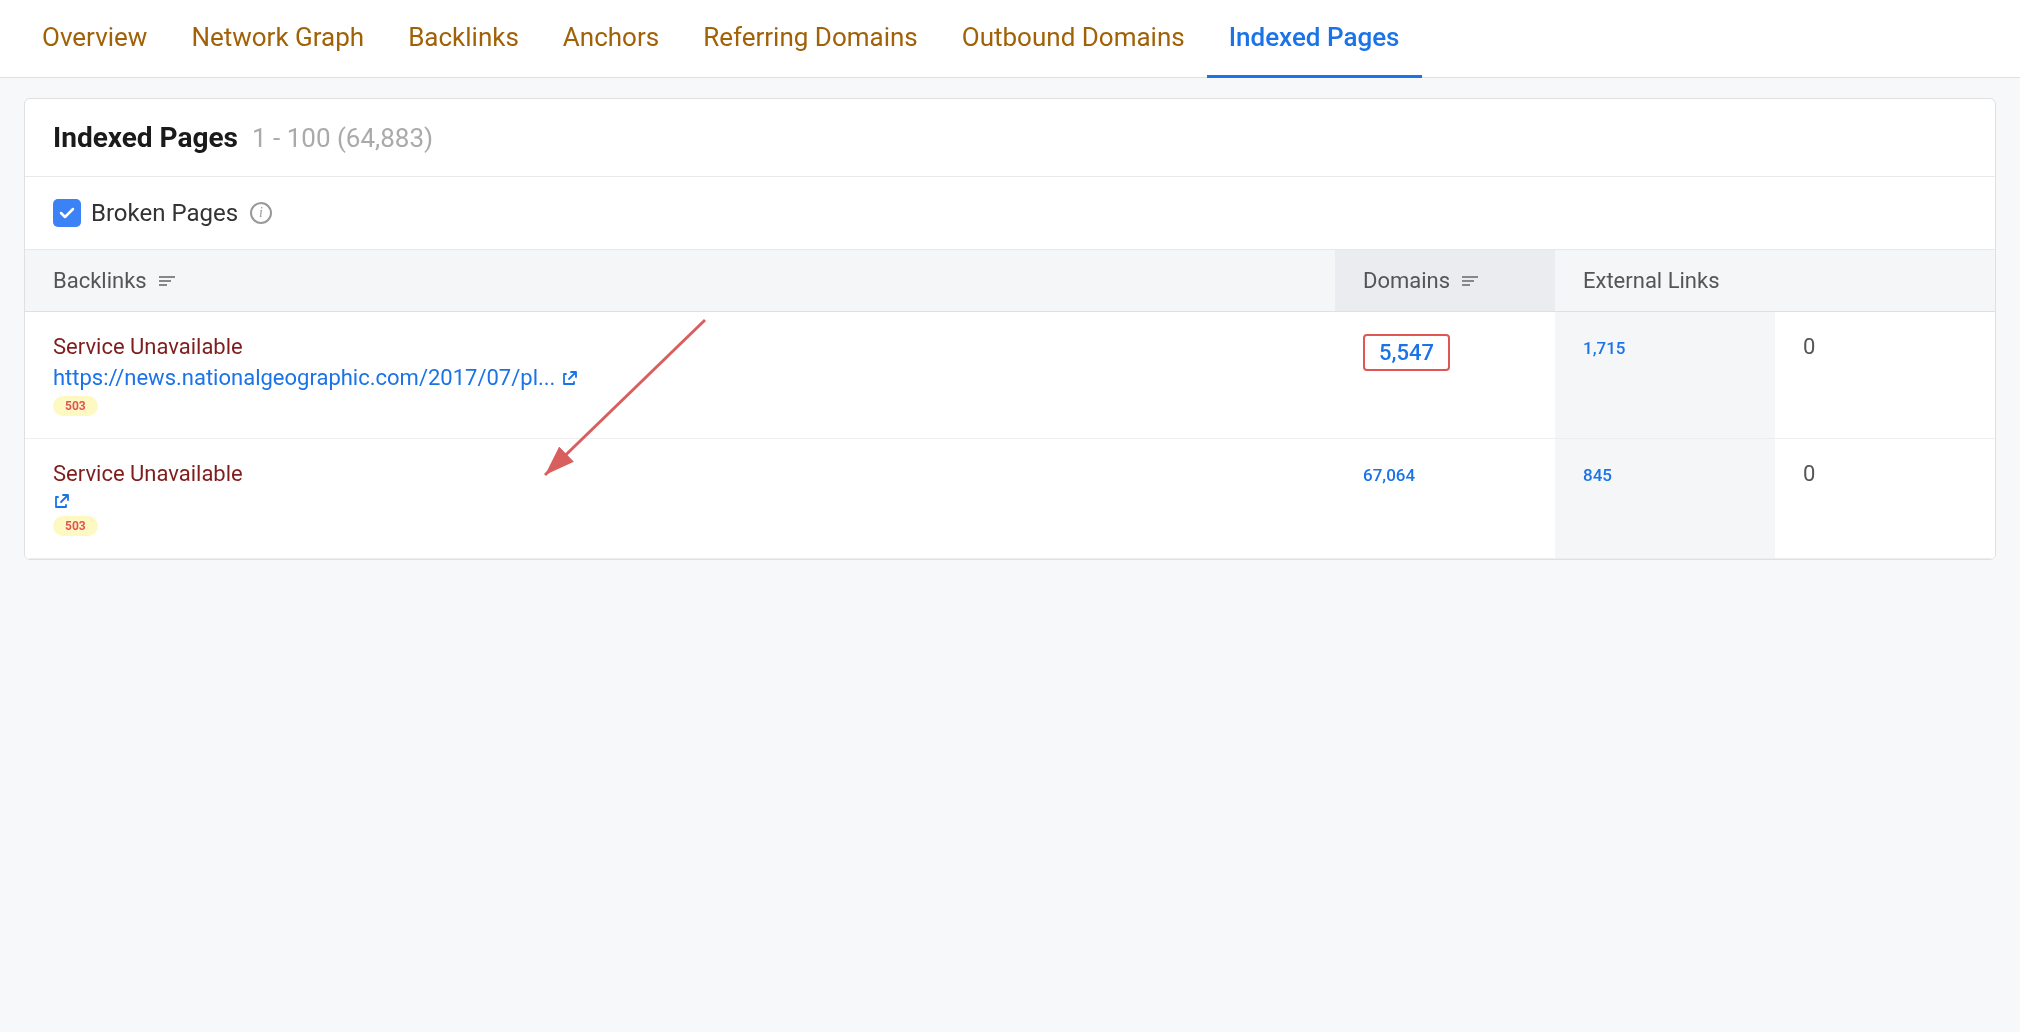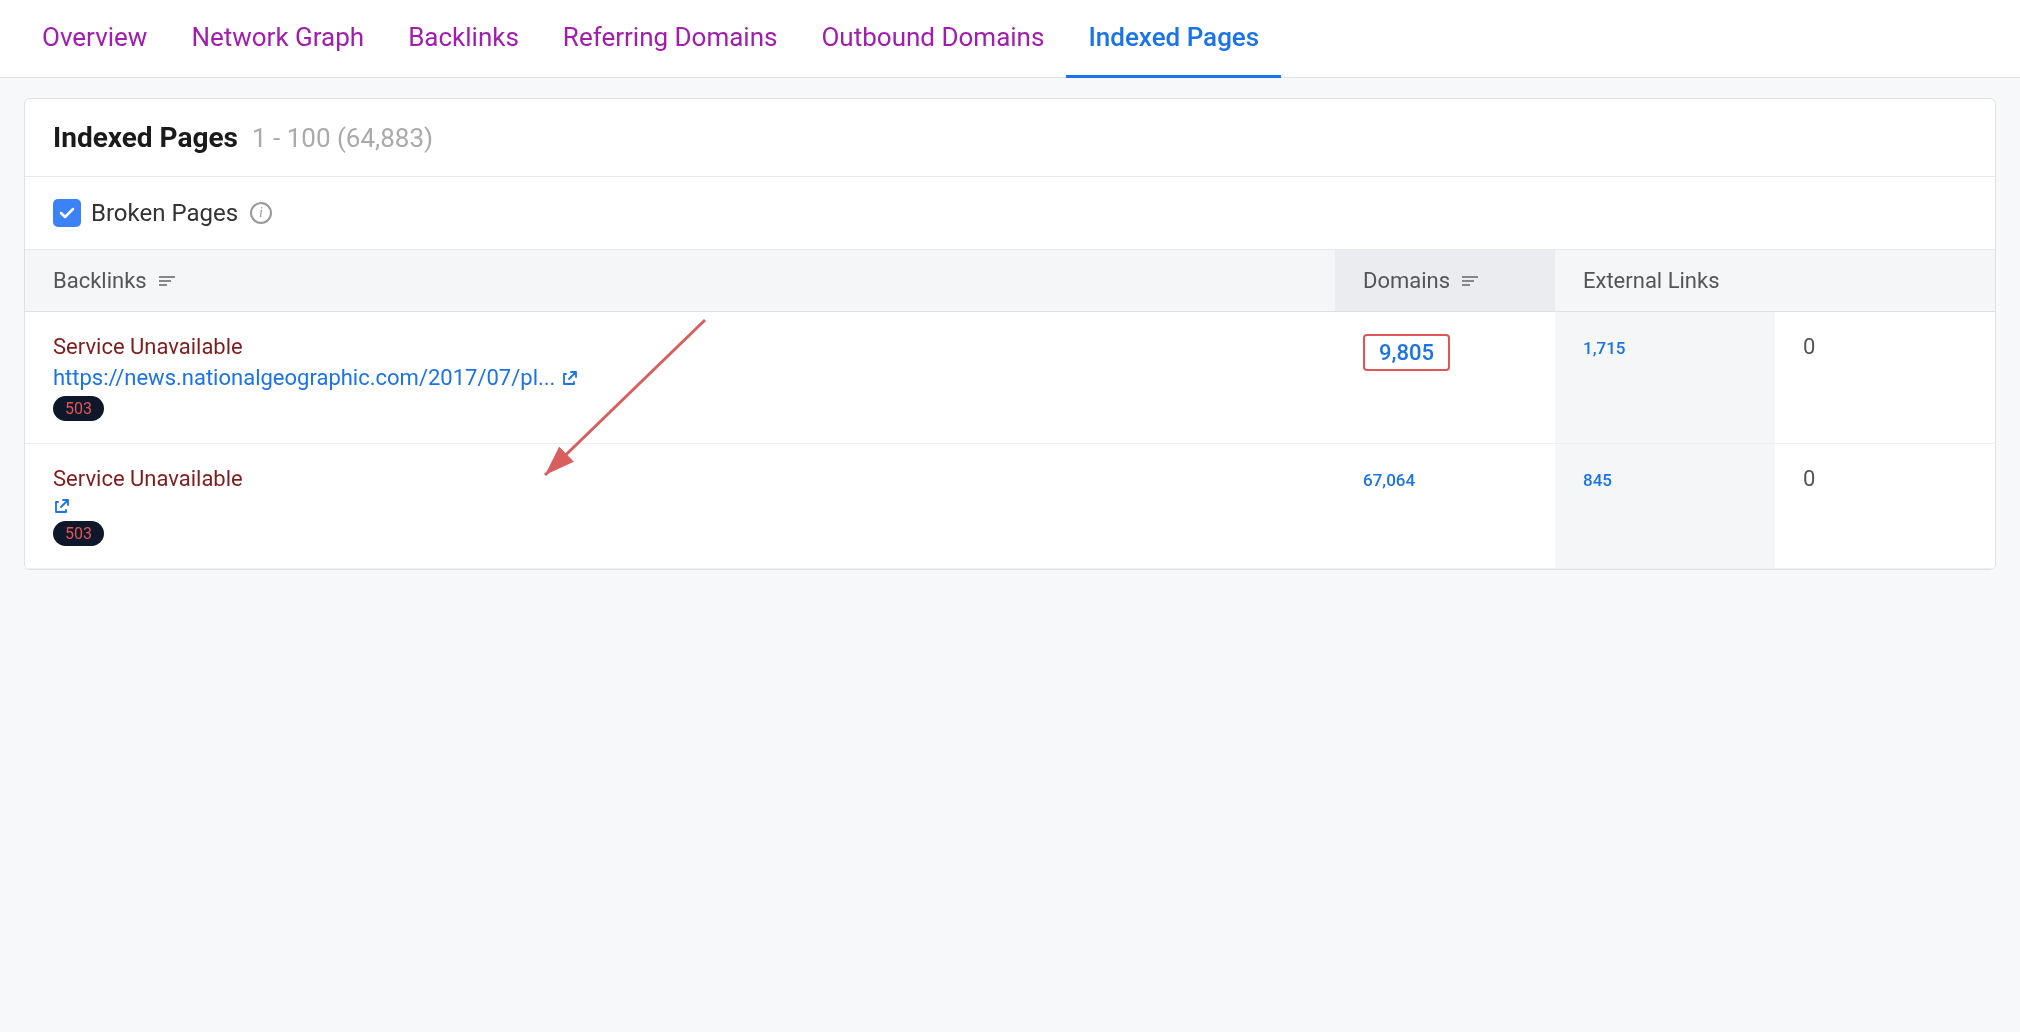--- a/index.html
+++ b/index.html
@@ -17,21 +17,21 @@
       align-items: center;
       padding: 0 20px;
       height: 78px;
     }
     .nav-item {
       padding: 0 22px;
       height: 78px;
       display: flex;
       align-items: center;
       font-size: 26px;
-      color: #a21caf;
+      color: #a16207;
       cursor: pointer;
       border-bottom: 3px solid transparent;
       white-space: nowrap;
     }
     .nav-item.active {
       color: #1a73e8;
       border-bottom: 3px solid #1a73e8;
       font-weight: 500;
     }
 
@@ -183,25 +183,25 @@
       align-items: center;
       justify-content: center;
       color: #1a73e8;
       font-size: 18px;
     }
     .status-badge {
       display: inline-flex;
       align-items: center;
       justify-content: center;
       padding: 3px 12px;
-      background: #0f172a;
+      background: #fef9c3;
       color: #e05555;
       border-radius: 20px;
-      font-size: 16px;
-      font-weight: 400;
+      font-size: 12px;
+      font-weight: 700;
       width: fit-content;
     }
     .td-number {
       font-size: 17px;
       color: #1a73e8;
       font-weight: 500;
     }
     .td-number-highlight {
       font-size: 22px;
       color: #1a73e8;
@@ -228,20 +228,21 @@
       overflow: visible;
     }
   </style>
 </head>
 <body>
 
 <nav class="nav-bar">
   <div class="nav-item">Overview</div>
   <div class="nav-item">Network Graph</div>
   <div class="nav-item">Backlinks</div>
+  <div class="nav-item">Anchors</div>
   <div class="nav-item">Referring Domains</div>
   <div class="nav-item">Outbound Domains</div>
   <div class="nav-item active">Indexed Pages</div>
 </nav>
 
 <div class="main-content">
   <div class="card">
 
     <div class="card-header">
       <span class="card-title">Indexed Pages</span>
@@ -293,21 +294,21 @@
               <span class="external-icon">
                 <svg width="18" height="18" viewBox="0 0 18 18" fill="none">
                   <path d="M10 3h5v5M8 10l7-7M5 5H3v10h10v-2" stroke="#1a73e8" stroke-width="1.8" stroke-linecap="round" stroke-linejoin="round"></path>
                 </svg>
               </span>
             </div>
             <span class="status-badge">503</span>
           </div>
         </div>
         <div class="td">
-          <span class="td-number-highlight">9,805</span>
+          <span class="td-number-highlight">5,547</span>
         </div>
         <div class="td highlighted">
           <span class="td-number">1,715</span>
         </div>
         <div class="td">
           <span class="td-zero">0</span>
         </div>
       </div>
 
       <div class="table-row">

